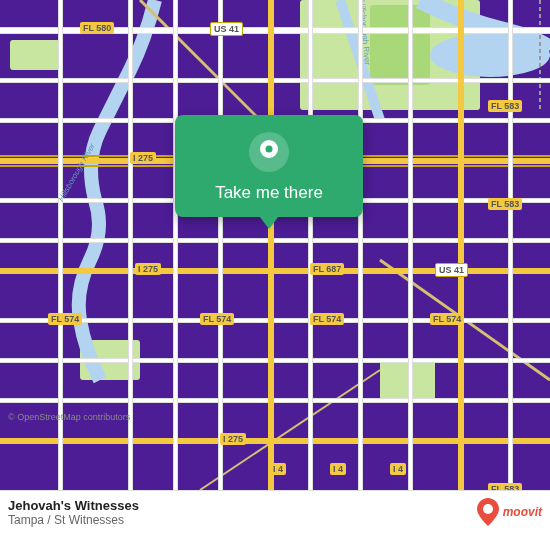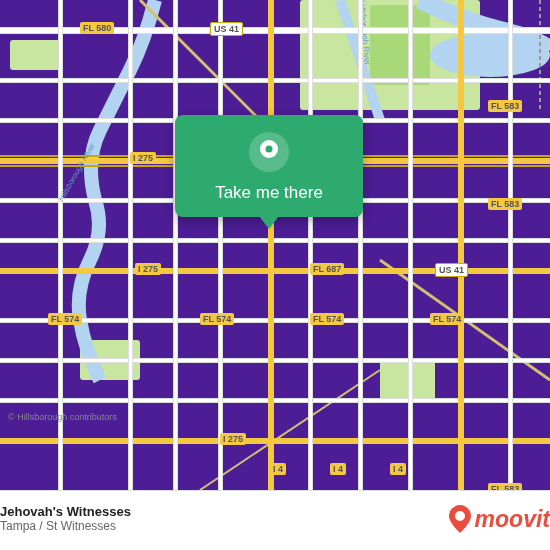--- a/index.html
+++ b/index.html
@@ -111,39 +111,39 @@
       text-align: right;
     }
 
     
     #bottom-bar {
       width: 550px;
       height: 43px;
       background: #fff;
       border-top: 1px solid #e0e0e0;
       display: flex;
-      align-items: flex-end;
-      padding: 0 0;
+      align-items: center;
+      padding: 0 8px;
       gap: 8px;
     }
 
     #moovit-logo-area {
       display: flex;
       align-items: center;
       margin-left: auto;
       gap: 4px;
     }
 
     .moovit-pin {
       width: 22px;
       height: 28px;
     }
 
     .moovit-text {
-      font-size: 23px;
+      font-size: 12px;
       font-weight: bold;
       color: #e84d3d;
       font-style: italic;
     }
 
     .bottom-info {
       display: flex;
       flex-direction: column;
     }
 
@@ -256,21 +256,21 @@
   <div class="road-label" style="top:313px;left:310px;font-size:9px;">FL 574</div>
   <div class="road-label" style="top:313px;left:430px;font-size:9px;">FL 574</div>
   <div class="road-label" style="top:433px;left:220px;font-size:9px;">I 275</div>
   <div class="road-label" style="top:463px;left:270px;font-size:9px;">I 4</div>
   <div class="road-label" style="top:463px;left:330px;font-size:9px;">I 4</div>
   <div class="road-label" style="top:463px;left:390px;font-size:9px;">I 4</div>
   <div class="road-label" style="top:483px;left:488px;font-size:9px;">FL 583</div>
 
   <div style="position:absolute;top:168px;left:44px;font-size:8px;color:#6699bb;transform:rotate(-60deg);white-space:nowrap;font-style:italic;">Hillsborough River</div>
 
-  <div class="attribution-text">© Hillsborough contributors</div>
+  <div class="attribution-text">© OpenStreetMap contributors</div>
 
   <div id="popup-card">
 
     <svg class="pin-icon" viewBox="0 0 42 42">
       <circle cx="21" cy="21" r="20" fill="rgba(255,255,255,0.2)"></circle>
       <circle cx="21" cy="18" r="9" fill="white"></circle>
       <circle cx="21" cy="18" r="4" fill="#2eaa6f"></circle>
       <path d="M21 27 Q14 22 14 18 A7 7 0 0 1 28 18 Q28 22 21 27Z" fill="white"></path>
       <circle cx="21" cy="18" r="3.5" fill="#2eaa6f"></circle>
     </svg>

